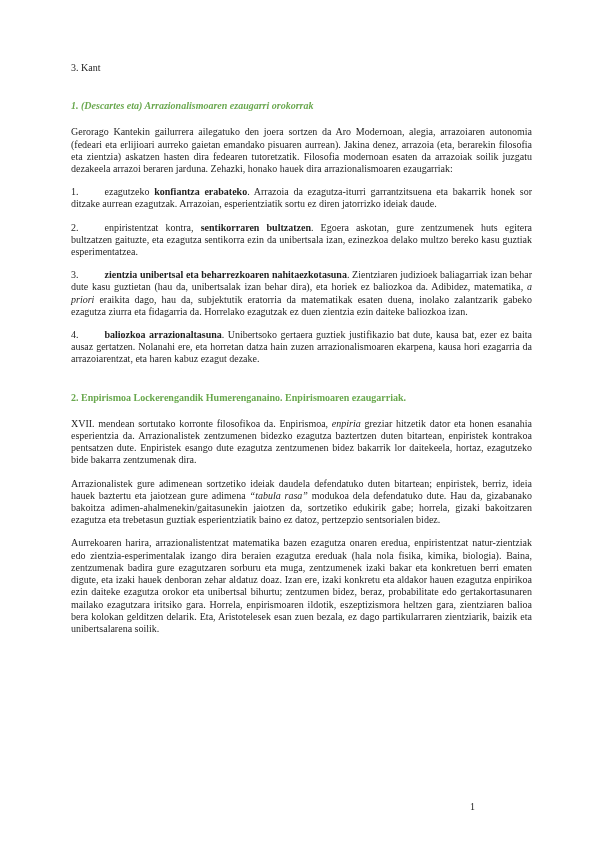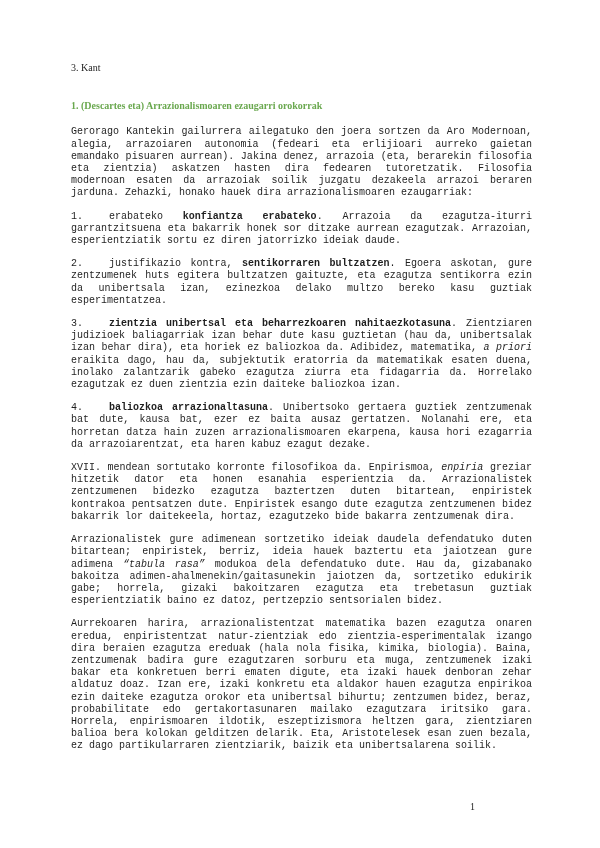--- a/index.html
+++ b/index.html
@@ -32,48 +32,48 @@
     line-height: 12.2px;
   }
   .doc-header {
     margin: 0 0 24px 0;
   }
   .section-heading {
     color: var(--accent);
     font-weight: bold;
     margin: 26px 0 14px 0;
   }
-  .section-heading:first-of-type { margin-top: 26px; }
+  .section-heading:first-of-type { margin-top: 26px; font-style: italic; }
   p.para {
     margin: 0 0 11px 0;
     text-align: justify;
-    font-family: Liberation Mono, monospace;
   }
   .tab { display: inline-block; width: 26px; }
   .b { font-weight: bold; }
   .i { font-style: italic; }
   .page-number {
     position: absolute;
     right: 57px;
     bottom: 36px;
     font-size: 10px;
   }
 </style>
 </head>
 <body>
 
 <div class="page">
   <div class="content">
     <div class="doc-header">3. Kant</div>
     <div id="sections">
         <div class="section-heading">1. (Descartes eta) Arrazionalismoaren ezaugarri orokorrak</div>
         <p class="para"><span>Gerorago Kantekin gailurrera ailegatuko den joera sortzen da Aro Modernoan, alegia, arrazoiaren autonomia (fedeari eta erlijioari aurreko gaietan emandako pisuaren aurrean). Jakina denez, arrazoia (eta, berarekin filosofia eta zientzia) askatzen hasten dira fedearen tutoretzatik. Filosofia modernoan esaten da arrazoiak soilik juzgatu dezakeela arrazoi beraren jarduna. Zehazki, honako hauek dira arrazionalismoaren ezaugarriak:</span></p>
-        <p class="para"><span>1.</span><span class="tab"></span><span>erabateko </span><span class="b">konfiantza erabateko</span><span>. Arrazoia da ezagutza-iturri garrantzitsuena eta bakarrik honek sor ditzake aurrean ezagutzak. Arrazoian, esperientziatik sortu ez diren jatorrizko ideiak daude.</span></p>
-        <p class="para"><span>2.</span><span class="tab"></span><span>justifikazio kontra, </span><span class="b">sentikorraren bultzatzen</span><span>. Egoera askotan, gure zentzumenek huts egitera bultzatzen gaituzte, eta ezagutza sentikorra ezin da unibertsala izan, ezinezkoa delako multzo bereko kasu guztiak esperimentatzea.</span></p>
+        <p class="para"><span>1.</span><span class="tab"></span><span>ezagutzeko </span><span class="b">konfiantza erabateko</span><span>. Arrazoia da ezagutza-iturri garrantzitsuena eta bakarrik honek sor ditzake aurrean ezagutzak. Arrazoian, esperientziatik sortu ez diren jatorrizko ideiak daude.</span></p>
+        <p class="para"><span>2.</span><span class="tab"></span><span>enpiristentzat kontra, </span><span class="b">sentikorraren bultzatzen</span><span>. Egoera askotan, gure zentzumenek huts egitera bultzatzen gaituzte, eta ezagutza sentikorra ezin da unibertsala izan, ezinezkoa delako multzo bereko kasu guztiak esperimentatzea.</span></p>
         <p class="para"><span>3.</span><span class="tab"></span><span class="b">zientzia unibertsal eta beharrezkoaren nahitaezkotasuna</span><span>. Zientziaren judizioek baliagarriak izan behar dute kasu guztietan (hau da, unibertsalak izan behar dira), eta horiek ez baliozkoa da. Adibidez, matematika, </span><span class="i">a priori</span><span> eraikita dago, hau da, subjektutik eratorria da matematikak esaten duena, inolako zalantzarik gabeko ezagutza ziurra eta fidagarria da. Horrelako ezagutzak ez duen zientzia ezin daiteke baliozkoa izan.</span></p>
-        <p class="para"><span>4.</span><span class="tab"></span><span class="b">baliozkoa arrazionaltasuna</span><span>. Unibertsoko gertaera guztiek zentzumenak bat dute, kausa bat, ezer ez baita ausaz gertatzen. Nolanahi ere, eta horretan datza hain zuzen arrazionalismoaren ekarpena, kausa hori ezagarria da arrazoiarentzat, eta haren kabuz ezagut dezake.</span></p>
+        <p class="para"><span>4.</span><span class="tab"></span><span class="b">baliozkoa arrazionaltasuna</span><span>. Unibertsoko gertaera guztiek justifikazio bat dute, kausa bat, ezer ez baita ausaz gertatzen. Nolanahi ere, eta horretan datza hain zuzen arrazionalismoaren ekarpena, kausa hori ezagarria da arrazoiarentzat, eta haren kabuz ezagut dezake.</span></p>
+        <div class="section-heading">2. Enpirismoa Lockerengandik Humerenganaino. Enpirismoaren ezaugarriak.</div>
         <p class="para"><span>XVII. mendean sortutako korronte filosofikoa da. Enpirismoa, </span><span class="i">enpiria</span><span> greziar hitzetik dator eta honen esanahia esperientzia da. Arrazionalistek zentzumenen bidezko ezagutza baztertzen duten bitartean, enpiristek kontrakoa pentsatzen dute. Enpiristek esango dute ezagutza zentzumenen bidez bakarrik lor daitekeela, hortaz, ezagutzeko bide bakarra zentzumenak dira.</span></p>
         <p class="para"><span>Arrazionalistek gure adimenean sortzetiko ideiak daudela defendatuko duten bitartean; enpiristek, berriz, ideia hauek baztertu eta jaiotzean gure adimena </span><span class="i">“tabula rasa”</span><span> modukoa dela defendatuko dute. Hau da, gizabanako bakoitza adimen-ahalmenekin/gaitasunekin jaiotzen da, sortzetiko edukirik gabe; horrela, gizaki bakoitzaren ezagutza eta trebetasun guztiak esperientziatik baino ez datoz, pertzepzio sentsorialen bidez.</span></p>
         <p class="para"><span>Aurrekoaren harira, arrazionalistentzat matematika bazen ezagutza onaren eredua, enpiristentzat natur-zientziak edo zientzia-esperimentalak izango dira beraien ezagutza ereduak (hala nola fisika, kimika, biologia). Baina, zentzumenak badira gure ezagutzaren sorburu eta muga, zentzumenek izaki bakar eta konkretuen berri ematen digute, eta izaki hauek denboran zehar aldatuz doaz. Izan ere, izaki konkretu eta aldakor hauen ezagutza enpirikoa ezin daiteke ezagutza orokor eta unibertsal bihurtu; zentzumen bidez, beraz, probabilitate edo gertakortasunaren mailako ezagutzara iritsiko gara. Horrela, enpirismoaren ildotik, eszeptizismora heltzen gara, zientziaren balioa bera kolokan gelditzen delarik. Eta, Aristotelesek esan zuen bezala, ez dago partikularraren zientziarik, baizik eta unibertsalarena soilik.</span></p>
       </div>
   </div>
   <div class="page-number">1</div>
 </div>
 
 </body></html>

